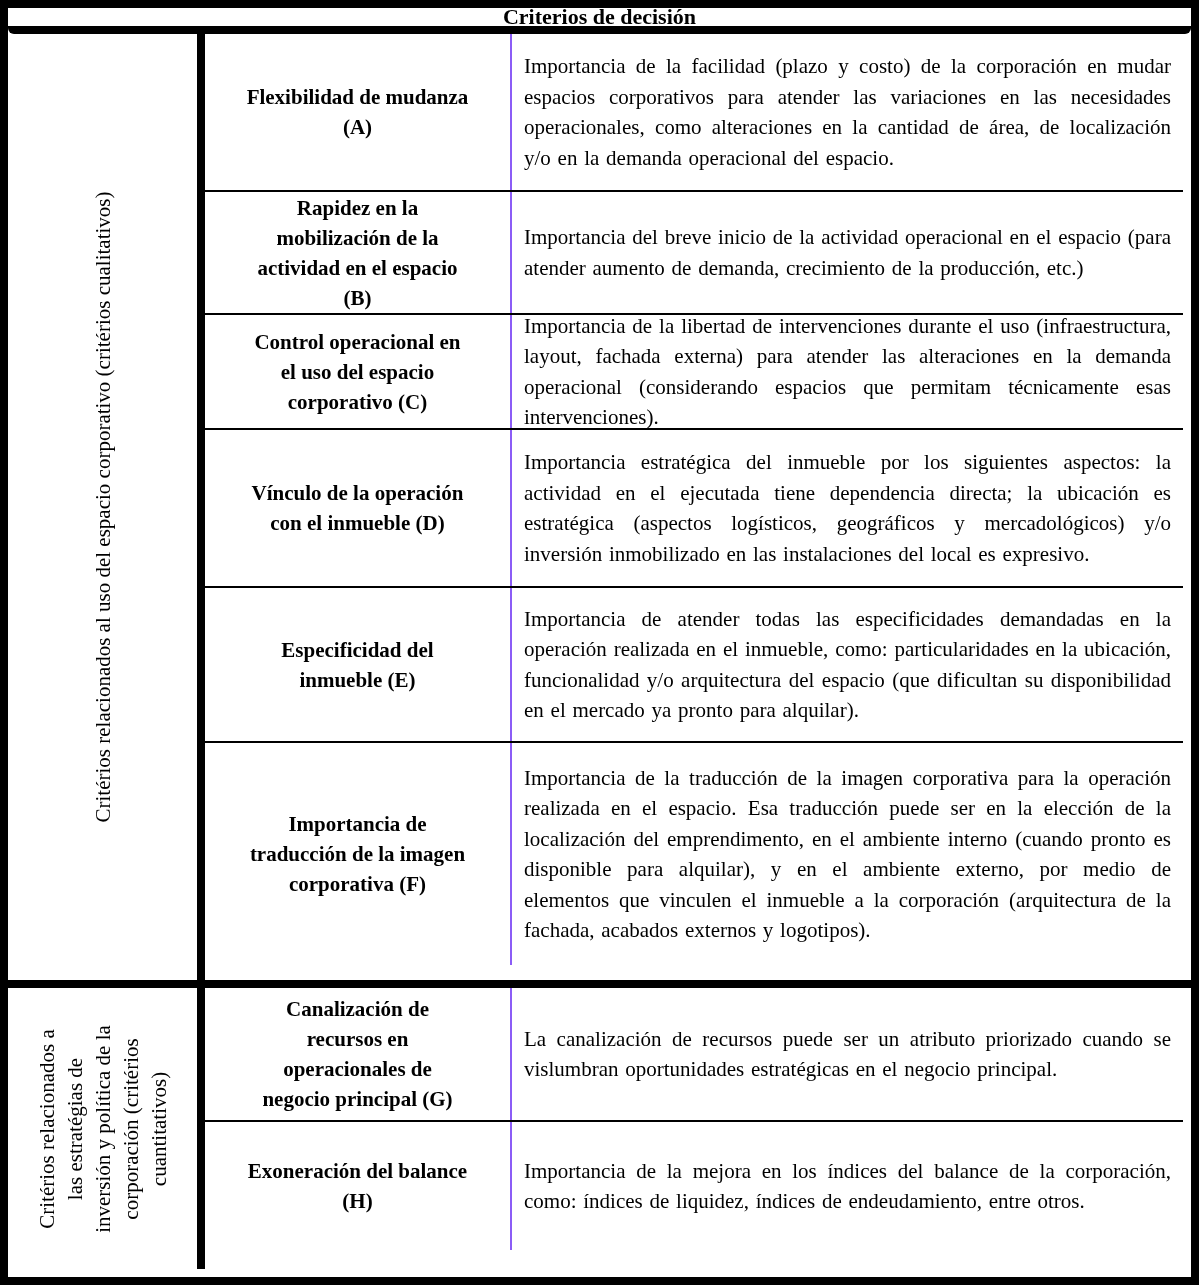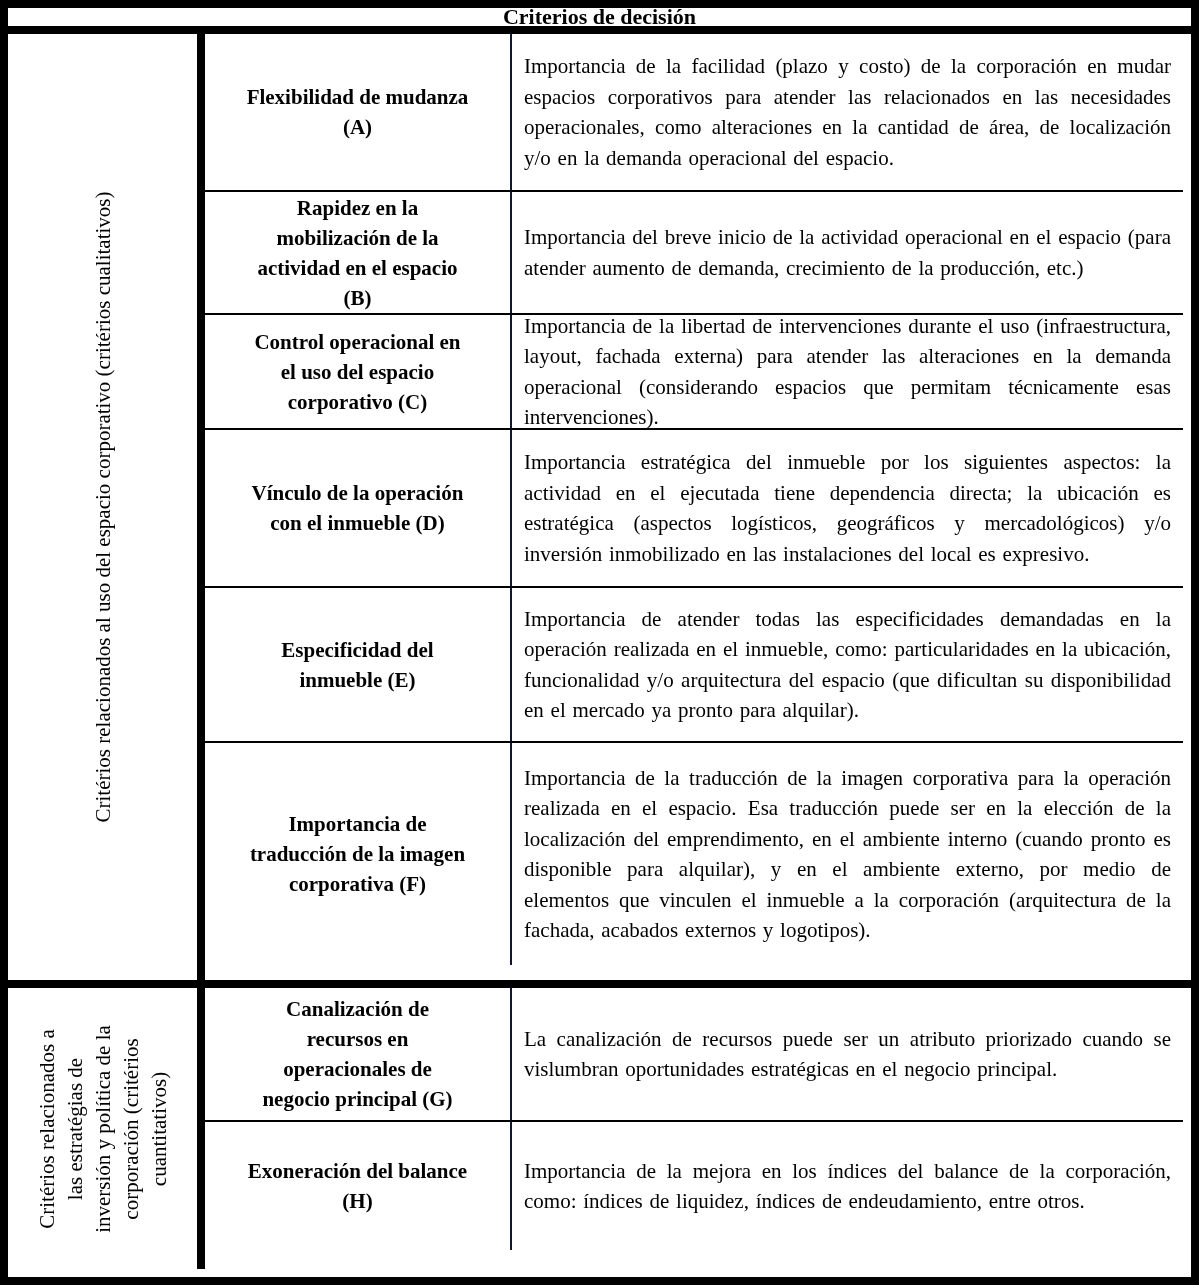--- a/index.html
+++ b/index.html
@@ -12,21 +12,21 @@
   .table {
     width: 1199px; height: 1285px;
     border: 8px solid #000000;
     background: #ffffff;
     overflow: hidden;
   }
   .hdr {
     height: 26px;
     border-bottom: 8px solid #000000;
     display: flex; align-items: center; justify-content: center;
-    font-weight: bold; font-size: 22px; line-height: 24px;
+    font-weight: bold; font-size: 22px; line-height: 24px; border-radius: 6px;
   }
   .tbody { height: 1235px; }
   .section { display: flex; }
   .sec-qual { height: 946px; }
   .sec-quant { height: 281px; }
   .sec-divider { height: 8px; background: #000000; }
   .rotcell {
     width: 197px; height: 100%;
     border-right: 8px solid #000000;
     position: relative;
@@ -44,21 +44,21 @@
     transform: translate(-50%, -50%) rotate(-90deg);
     width: 276px;
     font-size: 21px; line-height: 28px;
     text-align: center;
   }
   .rows { width: 978px; display: flex; flex-direction: column; }
   .row { display: flex; width: 100%; }
   .row.bline { border-bottom: 2px solid #000000; }
   .crit {
     width: 307px; flex: none;
-    border-right: 2px solid #0f172a;
+    border-right: 2px solid #8b5cf6;
     display: flex; align-items: center; justify-content: center;
     text-align: center;
     font-weight: bold; font-size: 21px; line-height: 30px;
     padding: 2px 6px;
   }
   .crit .ln { display: block; }
   .desc {
     width: 669px; flex: none;
     display: flex; flex-direction: column; justify-content: center;
     text-align: justify;
@@ -86,21 +86,21 @@
       <div class="rows">
 
         <div class="row bline" style="height:158px">
           <div class="crit">
             <div>
               <span class="ln">Flexibilidad de mudanza</span>
               <span class="ln">(A)</span>
             </div>
           </div>
           <div class="desc">
-            <span>Importancia de la facilidad (plazo y costo) de la corporación en mudar espacios corporativos para atender las relacionados en las necesidades operacionales, como alteraciones en la cantidad de área, de localización y/o en la demanda operacional del espacio.</span>
+            <span>Importancia de la facilidad (plazo y costo) de la corporación en mudar espacios corporativos para atender las variaciones en las necesidades operacionales, como alteraciones en la cantidad de área, de localización y/o en la demanda operacional del espacio.</span>
           </div>
         </div>
 
         <div class="row bline" style="height:123px">
           <div class="crit">
             <div>
               <span class="ln">Rapidez en la</span>
               <span class="ln">mobilización de la</span>
               <span class="ln">actividad en el espacio</span>
               <span class="ln">(B)</span>

